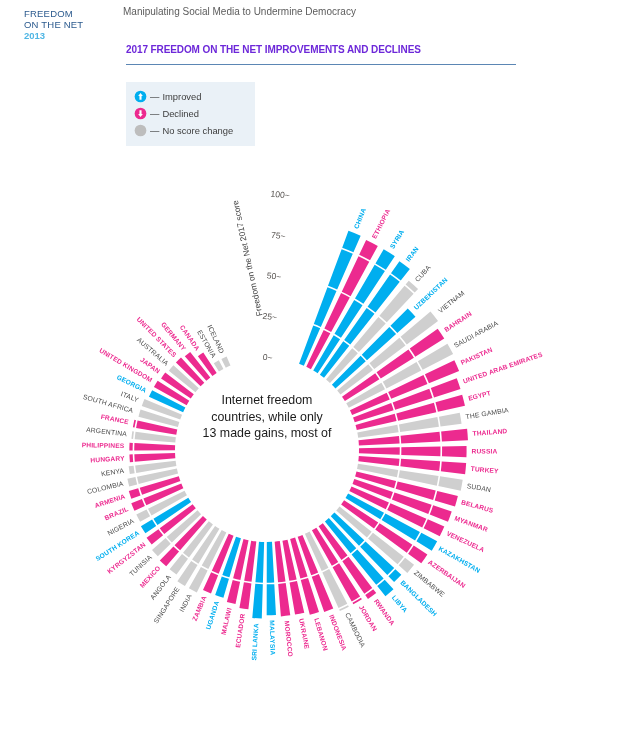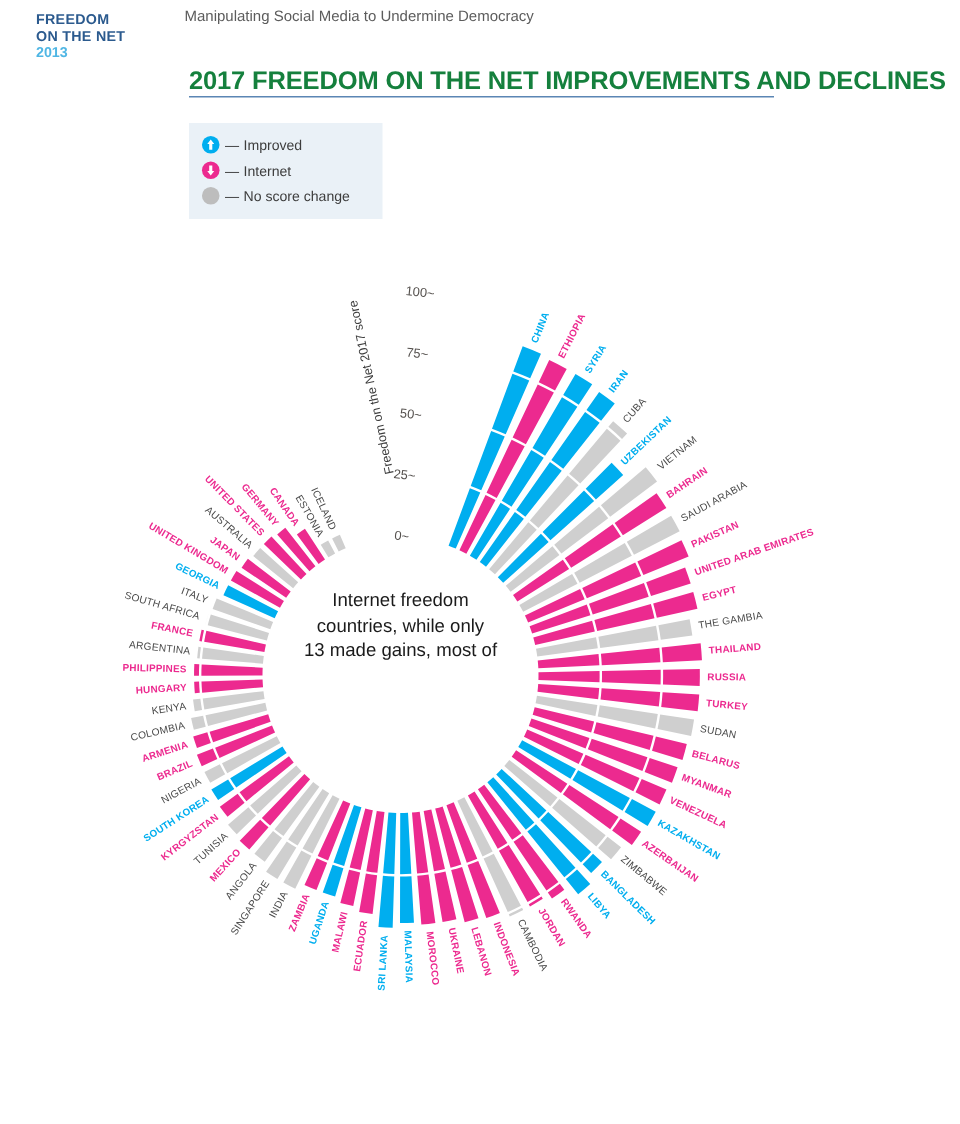--- a/index.html
+++ b/index.html
@@ -18,21 +18,21 @@
   
   #brand {
     position: absolute;
     left: 24px;
     top: 8px;
     width: 95px;
     line-height: 1.18;
   }
   #brand .bl {
     font-size: 9.5px;
-    font-weight: bold;
+    font-weight: normal;
     color: #2b5a8e;
     letter-spacing: .2px;
     display: block;
   }
   #brand .byear {
     font-size: 9.5px;
     font-weight: bold;
     color: #4fb6e4;
     display: block;
   }
@@ -40,23 +40,23 @@
     position: absolute;
     left: 123px;
     top: 6px;
     font-size: 10px;
     color: #5c5c5c;
   }
   #title {
     position: absolute;
     left: 126px;
     top: 44px;
-    font-size: 17px;
+    font-size: 10px;
     font-weight: bold;
-    color: #15803d;
+    color: #6d28d9;
     letter-spacing: -0.1px;
     white-space: nowrap;
   }
   #title-rule {
     position: absolute;
     left: 126px;
     top: 64px;
     width: 390px;
     height: 1.4px;
     background: #5b86b4;
@@ -153,21 +153,21 @@
     </svg>
     <span class="lg-dash">—</span>
     <span class="lg-label">Improved</span>
   </div>
   <div class="lg-row">
     <svg class="lg-mark" viewBox="0 0 20 20">
       <circle cx="10" cy="10" r="9" fill="#EC2A8F"></circle>
       <path d="M10 15.5 L6.4 10.8 H8.4 V5 H11.6 V10.8 H13.6 Z" fill="#ffffff"></path>
     </svg>
     <span class="lg-dash">—</span>
-    <span class="lg-label">Internet</span>
+    <span class="lg-label">Declined</span>
   </div>
   <div class="lg-row">
     <svg class="lg-mark" viewBox="0 0 20 20">
       <circle cx="10" cy="10" r="9" fill="#BDBDBD"></circle>
     </svg>
     <span class="lg-dash">—</span>
     <span class="lg-label">No score change</span>
   </div>
 </div>
 

